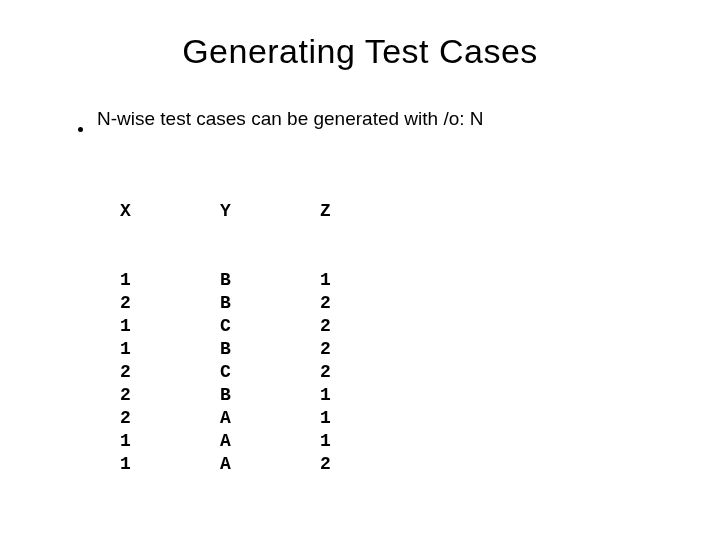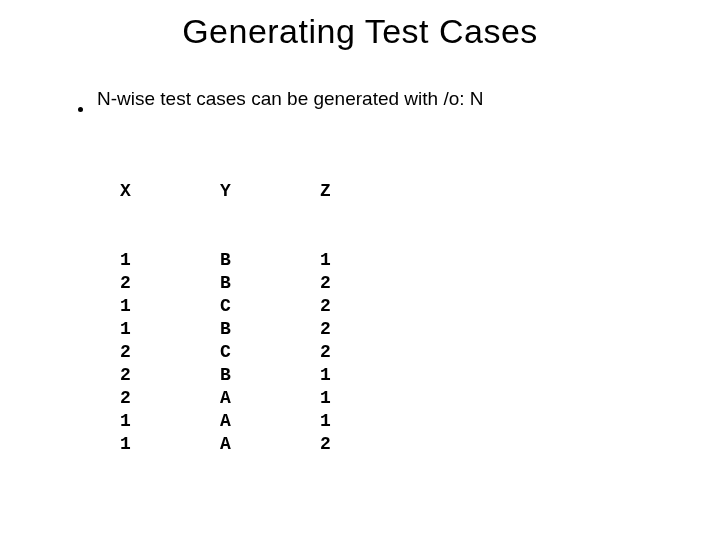--- a/index.html
+++ b/index.html
@@ -8,21 +8,21 @@
     width: 720px;
     height: 540px;
     background: #ffffff;
     font-family: Arial, Helvetica, sans-serif;
     color: #000000;
   }
   .slide {
     width: 720px;
     height: 540px;
     box-sizing: border-box;
-    padding: 12px 60px 0 60px;
+    padding: 32px 60px 0 60px;
   }
   .title {
     text-align: center;
     font-size: 34px;
     font-weight: 400;
     margin: 0 0 36px 0;
     letter-spacing: 0.5px;
   }
   .bullet-row {
     display: flex;

